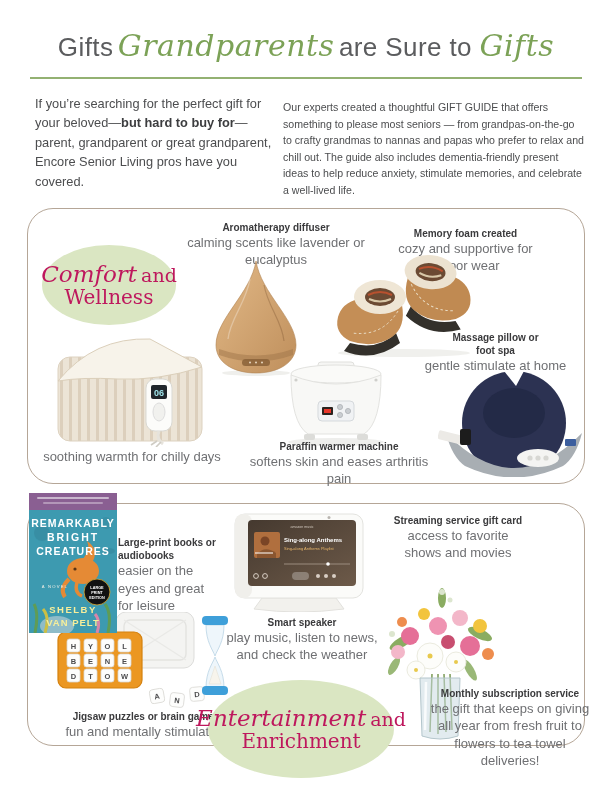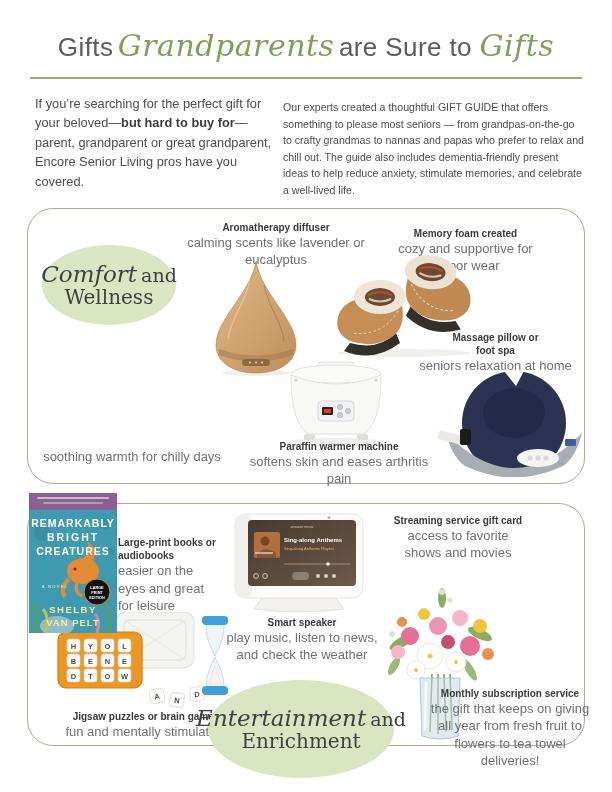--- a/index.html
+++ b/index.html
@@ -19,21 +19,21 @@
   .intro-left b{color:#3c3d3f;}
   .intro-right{position:absolute;left:283px;top:99px;width:303px;font-size:10.6px;
                line-height:1.56;color:#4c4d4f;}
 
   
   .sect{position:absolute;left:27px;width:556px;border:1.3px solid #b5a697;border-radius:26px;}
   .sect1{top:208px;height:274px;}
   .sect2{top:503px;height:241px;}
 
   .badge{position:absolute;background:#dae6c2;border-radius:50%;display:flex;flex-direction:column;
-         align-items:center;justify-content:center;text-align:center;color:#404040;z-index:5;}
+         align-items:center;justify-content:center;text-align:center;color:#be185d;z-index:5;}
   .badge .bs{font-family:"DejaVu Serif",serif;font-style:italic;font-weight:500;font-size:23px;}
   .badge .bp{font-family:"DejaVu Serif",serif;font-size:19px;margin-left:4px;}
   .badge .bp2{font-family:"DejaVu Serif",serif;font-size:20px;margin-top:-2px;}
 
   .label{position:absolute;text-align:center;line-height:1.32;}
   .label .nm{font-weight:bold;font-size:10px;color:#3a3a3c;display:block;margin:0 auto;}
   .label .ds{font-size:13px;color:#6f7073;display:block;margin:0 auto;}
   .label-left{text-align:left;}
   .label-left .nm,.label-left .ds{margin:0;}
   .mw88{max-width:88px;} .mw104{max-width:104px;} .mw130{max-width:130px;}
@@ -114,38 +114,56 @@
           <ellipse cx="28" cy="26" rx="26" ry="17" fill="#efe6d5"></ellipse>
           <ellipse cx="28" cy="26" rx="15" ry="9" fill="#6b4a33"></ellipse>
           <path d="M16,24 Q28,18 40,24" stroke="#b8512f" stroke-width="2" fill="none"></path>
           <path d="M17,28 Q28,33 39,28" stroke="#d8c8a8" stroke-width="2" fill="none"></path>
         </g>
       </svg>
     </div>
 
     <div class="label" style="left:385px;top:122px;width:165px;">
       <span class="nm mw88">Massage pillow or foot spa</span>
-      <span class="ds">seniors relaxation at home</span>
+      <span class="ds">gentle stimulate at home</span>
     </div>
     <div class="img" style="left:410px;top:162px;">
       <svg width="152" height="106" viewBox="0 0 152 106">
         <circle cx="76" cy="52" r="52" fill="#2c3252"></circle>
         <ellipse cx="76" cy="42" rx="31" ry="25" fill="#232a47"></ellipse>
         <polygon points="66,0 86,0 78,15" fill="#ffffff"></polygon>
         <path d="M8,62 Q14,86 27,95 Q76,118 125,95 Q138,86 144,62 Q110,97 76,97 Q42,97 8,62 Z" fill="#a8aeb3"></path>
         <ellipse cx="100" cy="87" rx="21" ry="9" fill="#f4f4f2"></ellipse>
         <circle cx="92" cy="87" r="2.6" fill="#d7d7d3"></circle>
           <circle cx="100" cy="87" r="2.6" fill="#d7d7d3"></circle>
           <circle cx="108" cy="87" r="2.6" fill="#d7d7d3"></circle>
         <rect x="0" y="62" width="27" height="9" rx="2" fill="#eceae6" transform="rotate(14 13 66)"></rect>
         <rect x="22" y="58" width="11" height="16" rx="2" fill="#1c1c1c"></rect>
         <rect x="127" y="68" width="11" height="7" rx="1" fill="#3c5e9e"></rect>
       </svg>
     </div>
 
+    <div class="img" style="left:26px;top:118px;">
+      <svg width="152" height="120" viewBox="0 0 152 120">
+        <defs>
+            <pattern id="ribs" width="9" height="10" patternUnits="userSpaceOnUse">
+          <rect width="9" height="10" fill="#ece4d6"></rect>
+              <rect x="6" width="3" height="10" fill="#dccfbc"></rect>
+            </pattern>
+          </defs>
+        <rect x="4" y="30" width="144" height="84" rx="12" fill="url(#ribs)" stroke="#ddd2c0" stroke-width="1"></rect>
+        <path d="M4,54 Q40,10 96,12 L148,40 Q104,54 64,52 Q28,50 4,54 Z" fill="#f7f3ea" stroke="#dbcfba" stroke-width="1"></path>
+        <rect x="92" y="52" width="26" height="52" rx="9" fill="#fcfcfa" stroke="#d9d9d4" stroke-width="1"></rect>
+        <rect x="97" y="58" width="16" height="14" rx="2" fill="#20262b"></rect>
+        <text class="svgtxt" x="105" y="69" font-size="9" font-weight="bold" fill="#9fe4ea" text-anchor="middle">06</text>
+        <ellipse cx="105" cy="85" rx="6" ry="9" fill="#f1f1ee" stroke="#ddd" stroke-width="1"></ellipse>
+        <path d="M105,104 q-3,8 4,13" stroke="#e6e3dc" stroke-width="3" fill="none"></path>
+        <path d="M103,114 l-6,4 M107,115 l-5,5" stroke="#cfccc4" stroke-width="1.6" fill="none"></path>
+      </svg>
+    </div>
     <div class="label" style="left:14px;top:239px;width:180px;">
       <span class="ds">soothing warmth for chilly days</span>
     </div>
 
     <div class="img" style="left:242px;top:152px;">
       <svg width="132" height="86" viewBox="0 0 132 86">
         <ellipse cx="66" cy="81" rx="48" ry="4" fill="#eeeeec"></ellipse>
         <rect x="48" y="1" width="36" height="9" rx="3" fill="#f6f6f4" stroke="#e0e0dd" stroke-width="1"></rect>
         <ellipse cx="66" cy="13" rx="45" ry="9" fill="#fafaf8" stroke="#e2e2df" stroke-width="1"></ellipse>
         <path d="M21,14 Q21,62 38,73 L94,73 Q111,62 111,14 Q88,23 66,23 Q44,23 21,14 Z" fill="#f8f8f6" stroke="#e3e3e0" stroke-width="1"></path>

